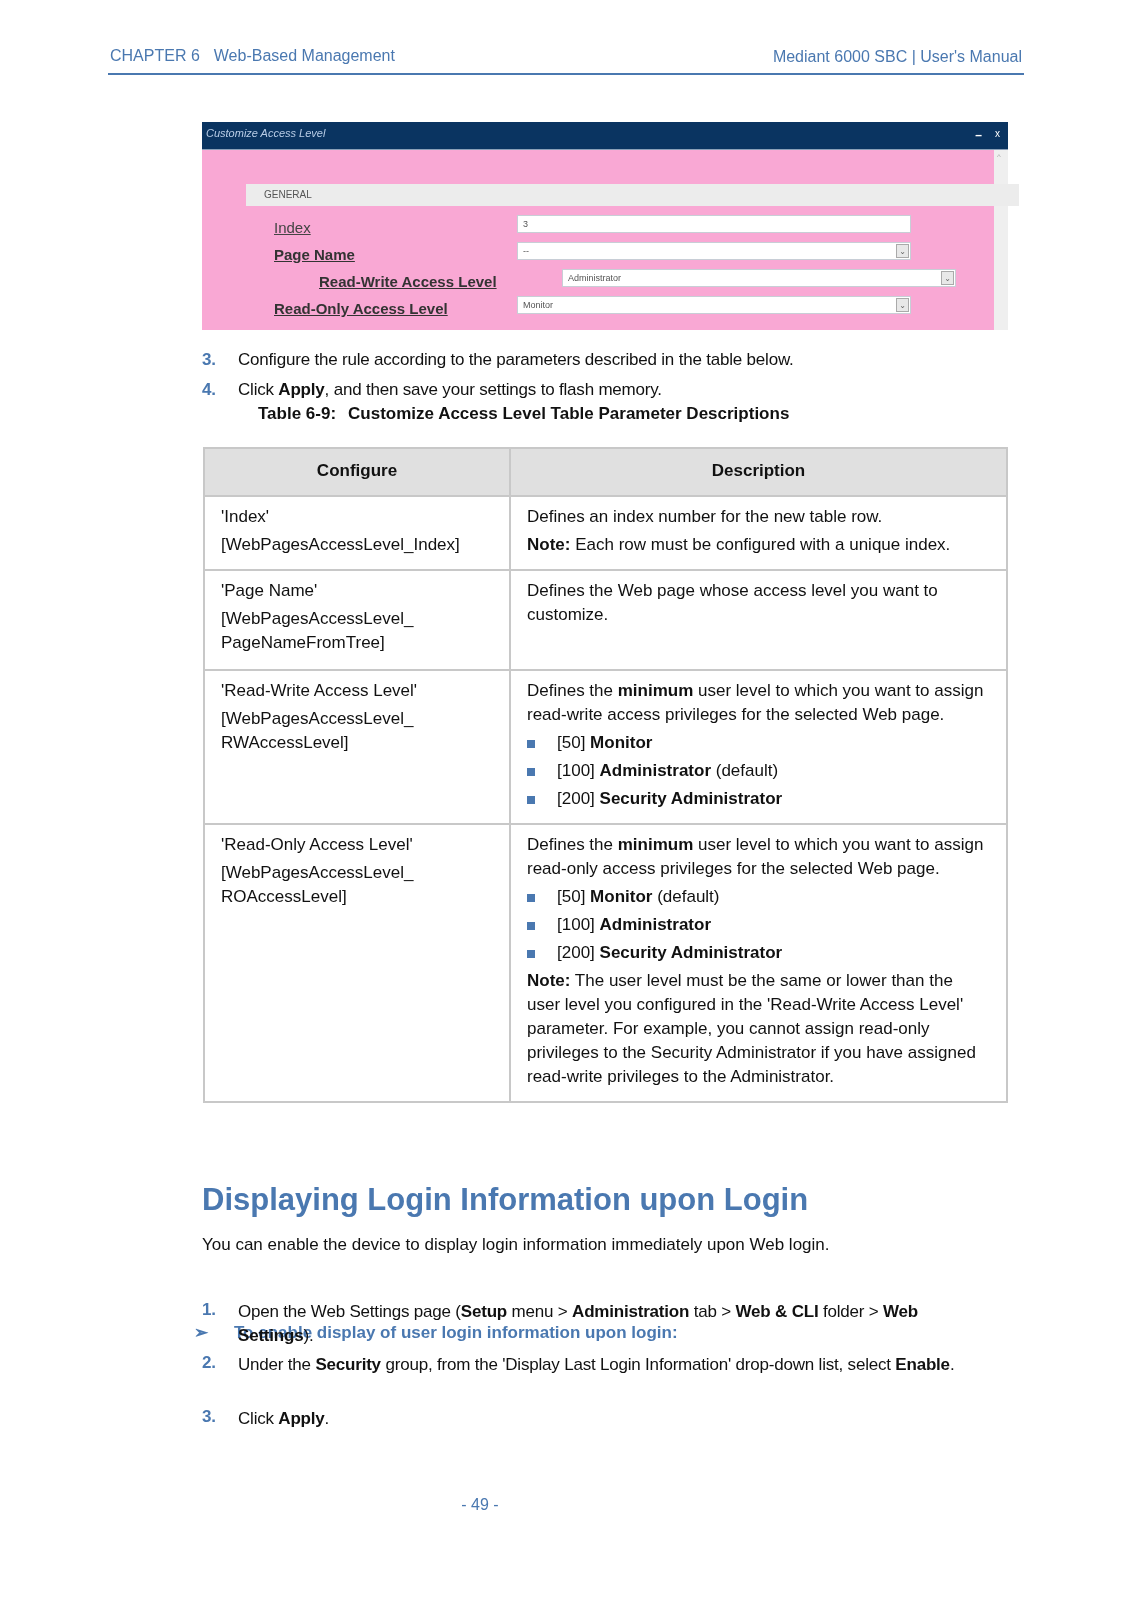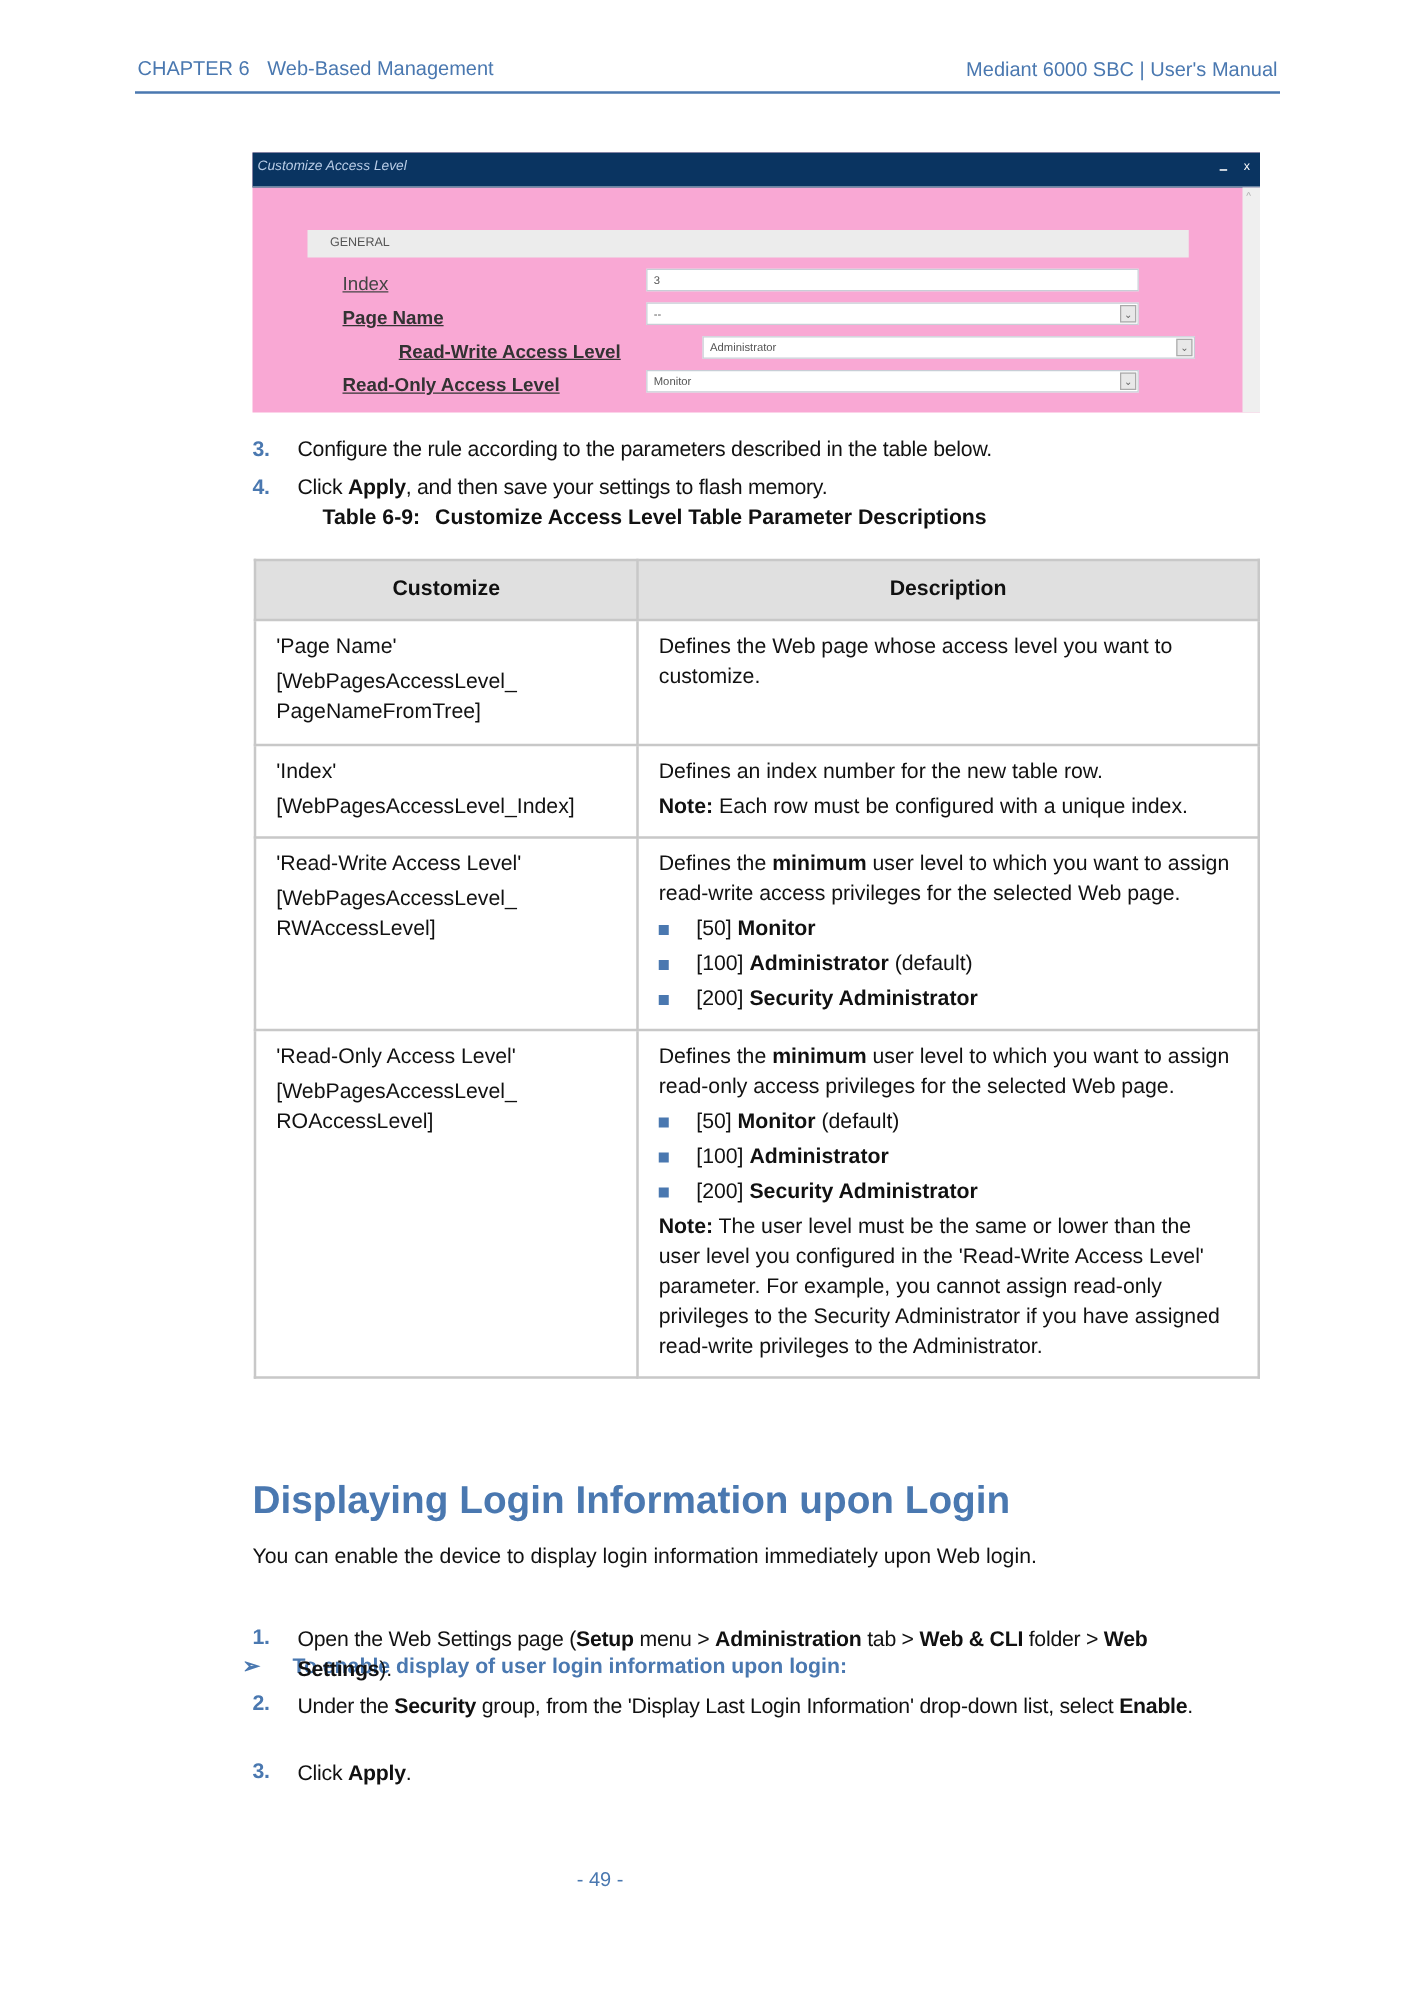--- a/index.html
+++ b/index.html
@@ -11,21 +11,21 @@
   .hdr-line { left:108px; top:73px; width:916px; height:2px; background:#4a78b0; }
 
   
   .dlg { left:202px; top:122px; width:806px; height:208px; background:#f9a8d4; }
   .dlg-title { position:absolute; left:0; top:0; width:806px; height:27px; background:#0a3461; border-bottom:1px solid #8aa0b8; }
   .dlg-title .t { position:absolute; left:4px; top:5px; font-size:11px; font-style:italic; color:#b8cce6; }
   .dlg-title .min { position:absolute; right:26px; top:6px; color:#fff; font-size:12px; font-weight:bold; }
   .dlg-title .cls { position:absolute; right:8px; top:6px; color:#fff; font-size:10px; }
   .dlg-scroll { position:absolute; right:0; top:28px; width:14px; height:180px; background:#efefef; }
   .dlg-scroll .up { position:absolute; left:3px; top:2px; font-size:8px; color:#aaa; }
-  .grp { position:absolute; left:44px; top:62px; width:705px; height:22px; background:#ececec; }
+  .grp { position:absolute; left:44px; top:62px; width:773px; height:22px; background:#ececec; }
   .grp span { position:absolute; left:18px; top:5px; font-size:10px; color:#555; }
   .frow { position:absolute; left:72px; width:660px; height:20px; }
   .frow .lbl { position:absolute; left:0; top:4px; font-size:15px; color:#444;text-decoration:underline; }
   .frow .lbl.b { font-weight:bold; color:#333; }
   .frow .fld { position:absolute; left:243px; top:0; width:394px; height:18px; border:1px solid #c8ced6; background:#fff; font-size:9px; color:#555; box-sizing:border-box; padding:3px 5px; }
   .frow .dd { position:absolute; right:1px; top:1px; width:13px; height:14px; border:1px solid #aaa; background:#e8e8e8; font-size:8px; color:#666; text-align:center; line-height:14px; box-sizing:border-box;}
 
   
   .step { position:absolute; left:202px; font-size:17px; color:#111; letter-spacing:-0.2px; }
   .step .num { position:absolute; left:0; color:#4a78b0; font-weight:bold; }
@@ -97,41 +97,41 @@
   <span class="num">4.</span>
   <span class="txt"><span>Click </span><b>Apply</b><span>, and then save your settings to flash memory.</span></span>
 </div>
 <div class="abs caption">
   <span>Table 6-9:</span><span class="gap"></span><span>Customize Access Level Table Parameter Descriptions</span>
 </div>
 
 <table class="pt">
   <tbody>
       <tr>
-    <th>Customize</th>
+    <th>Configure</th>
     <th>Description</th>
+  </tr>
+  <tr>
+    <td class="p">
+      <span class="p-line">'Index'</span>
+      <span class="p-line">[WebPagesAccessLevel_Index]</span>
+    </td>
+    <td>
+      <span class="d-para">Defines an index number for the new table row.</span>
+      <span class="d-para"><b>Note:</b><span> Each row must be configured with a unique index.</span></span>
+    </td>
   </tr>
   <tr>
     <td class="p" style="padding-bottom:10px;">
       <span class="p-line">'Page Name'</span>
       <span class="p-line" style="margin-bottom:0">[WebPagesAccessLevel_</span>
       <span class="p-line">PageNameFromTree]</span>
     </td>
     <td>
       <span class="d-para">Defines the Web page whose access level you want to customize.</span>
-    </td>
-  </tr>
-  <tr>
-    <td class="p">
-      <span class="p-line">'Index'</span>
-      <span class="p-line">[WebPagesAccessLevel_Index]</span>
-    </td>
-    <td>
-      <span class="d-para">Defines an index number for the new table row.</span>
-      <span class="d-para"><b>Note:</b><span> Each row must be configured with a unique index.</span></span>
     </td>
   </tr>
   <tr>
     <td class="p">
       <span class="p-line">'Read-Write Access Level'</span>
       <span class="p-line" style="margin-bottom:0">[WebPagesAccessLevel_</span>
       <span class="p-line">RWAccessLevel]</span>
     </td>
     <td>
       <span class="d-para"><span>Defines the </span><b>minimum</b><span> user level to which you want to assign read-write access privileges for the selected Web page.</span></span>

